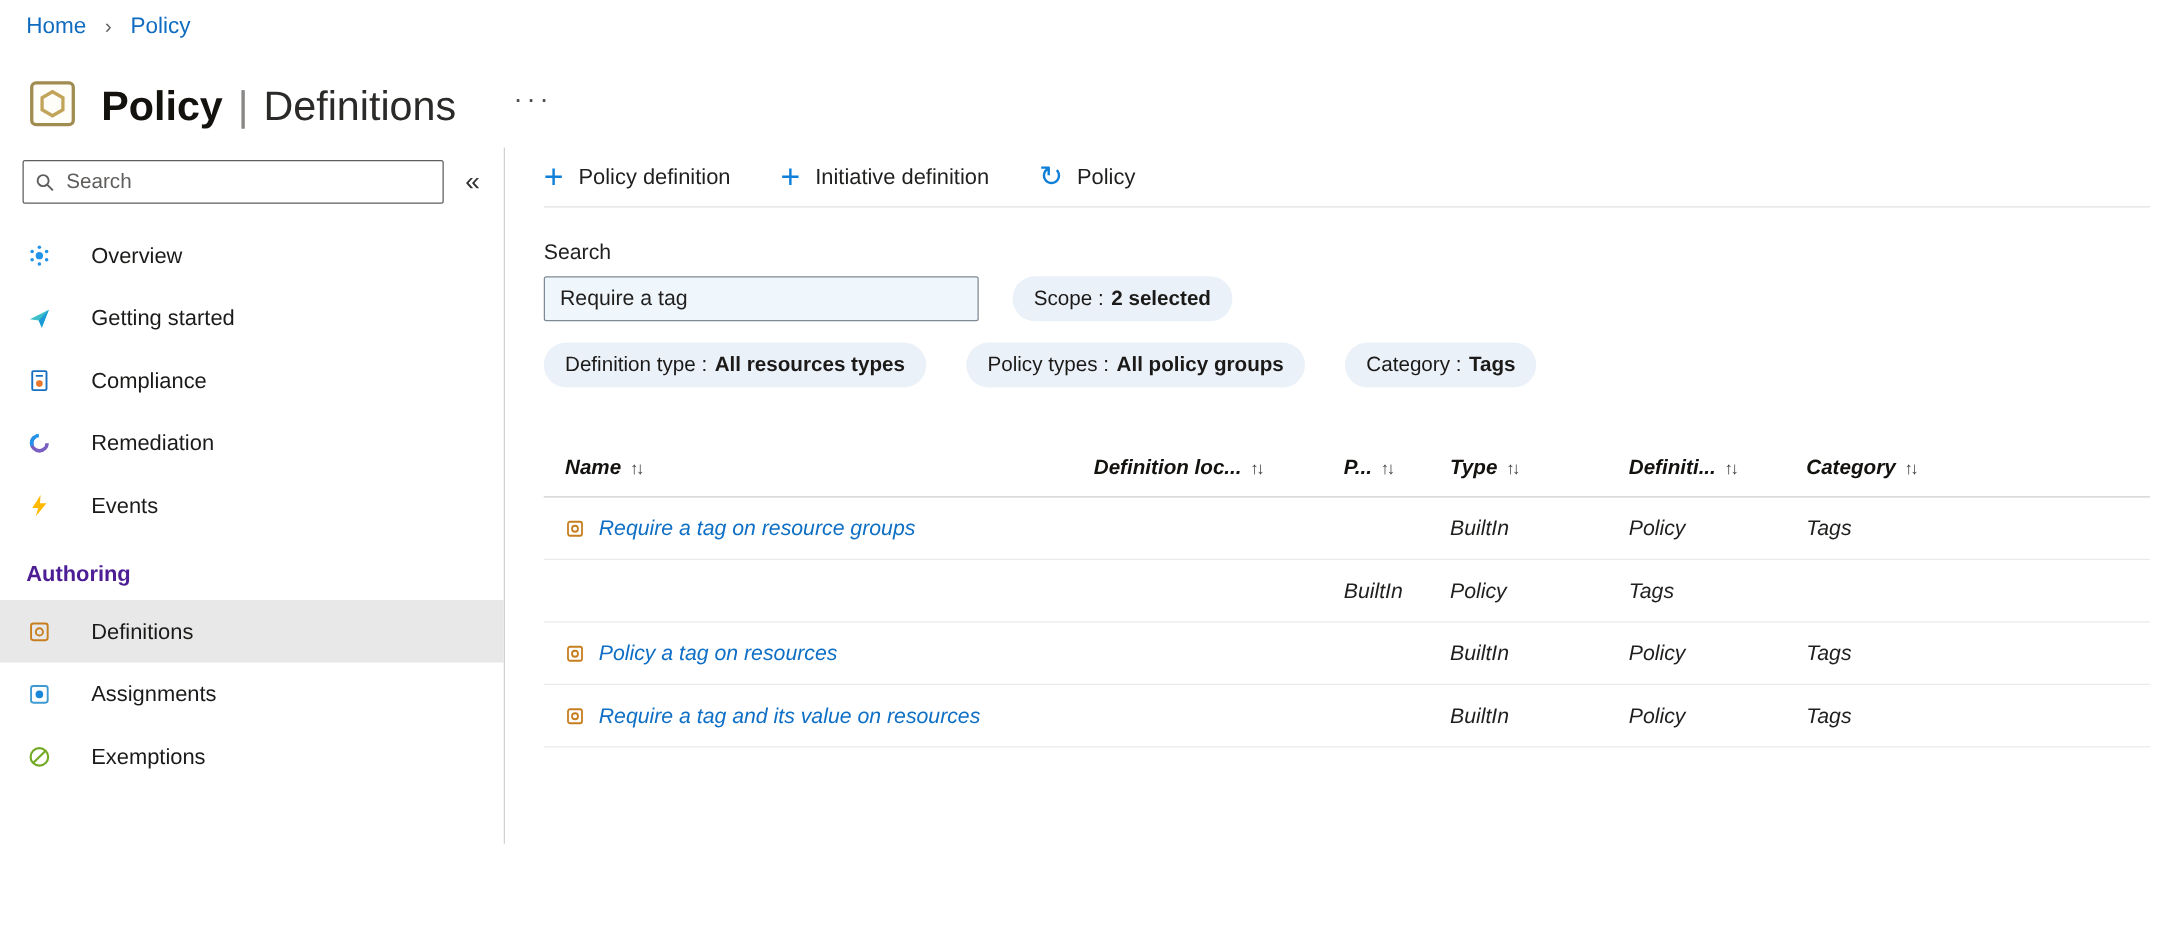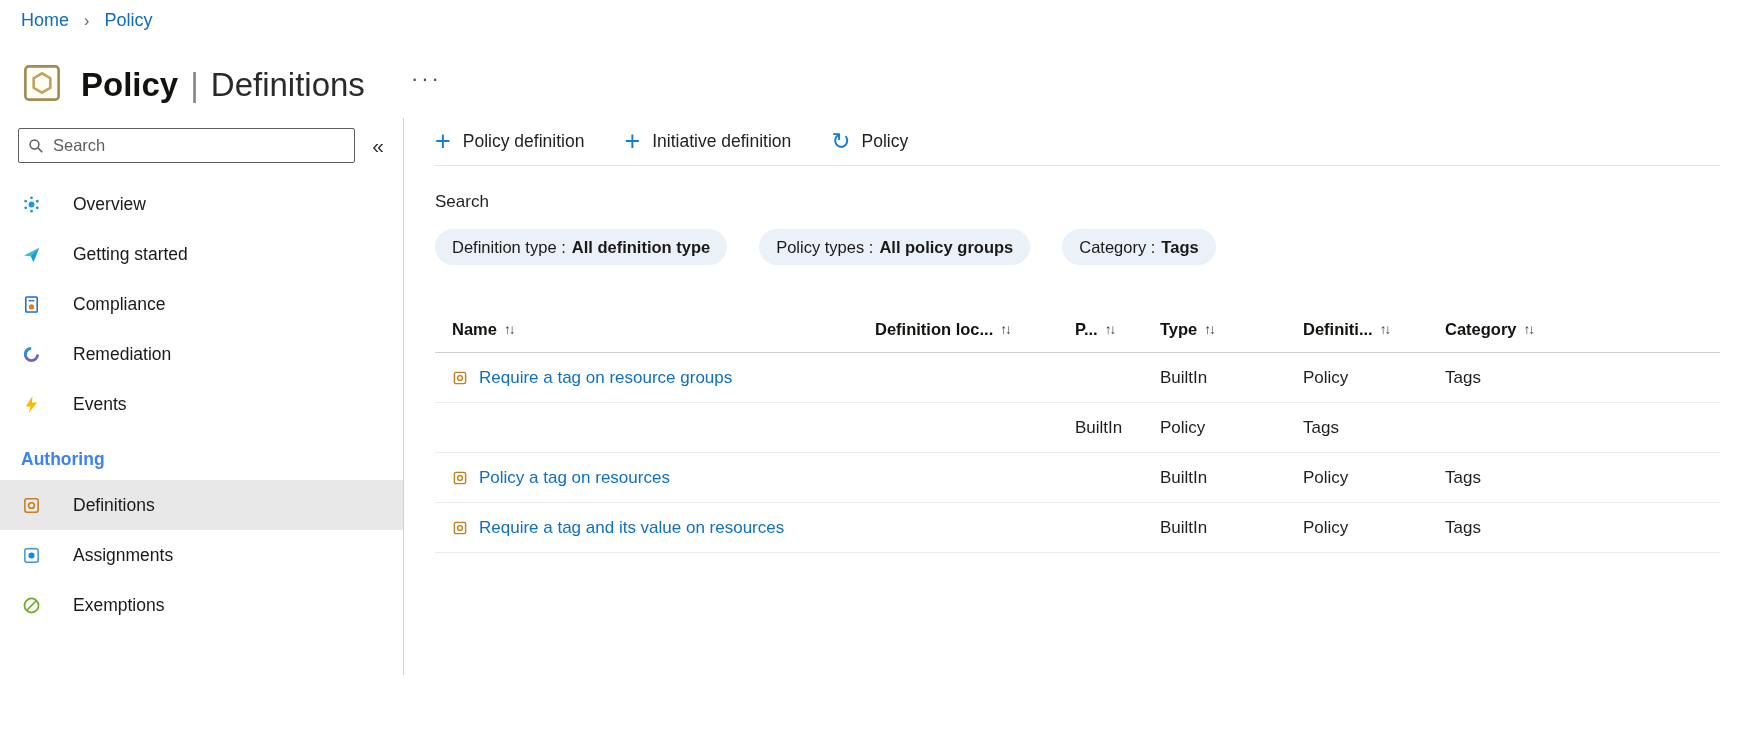--- a/index.html
+++ b/index.html
@@ -32,38 +32,38 @@
   .sidebar { width:404px; flex:0 0 404px; border-right:1px solid #d1d1d1; padding-top:10px; }
   .search-row { display:flex; align-items:center; padding:0 12px 0 18px; }
   .search-box { flex:1; display:flex; align-items:center; border:1px solid #605e5c; border-radius:2px; height:35px; padding:0 9px; background:#fff; }
   .search-box input { border:none; outline:none; flex:1; font-size:16.5px; padding-left:9px; color:#201f1e; font-family:inherit; background:transparent; }
   .search-box input::placeholder { color:#605e5c; }
   .collapse-btn { margin-left:10px; width:26px; text-align:center; color:#323130; font-size:21px; cursor:pointer; user-select:none; }
   .nav { margin-top:16px; }
   .nav-item { display:flex; align-items:center; height:50px; padding-left:21px; font-size:17.5px; color:#1b1a19; cursor:pointer;gap:17px; }
   .nav-item.selected { background:#e8e8e8; }
   .nav-item .icon { width:20px; height:20px; margin-right:15px; display:flex; align-items:center; justify-content:center; }
-  .section-title { font-weight:700; font-size:17.5px; color:#3b82f6; padding:20px 0 10px 21px; }
+  .section-title { font-weight:700; font-size:17.5px; color:#4c1d95; padding:20px 0 10px 21px; }
 
   
   .main { flex:1; min-width:0; padding:0 22px 0 31px; }
   .toolbar { display:flex; align-items:center; height:48px; border-bottom:1px solid #e3e1df; }
   .toolbar-btn { display:flex; align-items:center; margin-right:40px; font-size:17.5px; color:#201f1e; cursor:pointer; }
   .toolbar-btn .plus { color:#0f7fd8; font-size:27px; font-weight:300; margin-right:12px; line-height:0.9; }
   .toolbar-btn .refresh { color:#0f7fd8; font-size:23px; margin-right:11px; line-height:1; }
 
   .search-label { margin-top:26px; font-size:17px; color:#201f1e; }
   .filter-row1 { display:flex; align-items:center; margin-top:9px; gap:27px; }
   .main-search-input { width:348px; height:36px; background:#eff6fc; border:1px solid #7d8a96; border-radius:2px; font-size:17px; color:#201f1e; padding:0 12px; font-family:inherit; outline:none; }
   .pill { display:inline-flex; align-items:center; height:36px; padding:0 17px; background:#ebf1f8; border-radius:18px; font-size:16.5px; color:#1b1a19; cursor:pointer; white-space:nowrap; }
   .pill .pill-value { font-weight:700; margin-left:6px; }
   .filter-row2 { display:flex; align-items:center; margin-top:17px; gap:32px; }
 
   
-  .table { margin-top:42px; }
+  .table { margin-top:42px;font-style:italic; }
   .thead, .trow { display:grid; grid-template-columns:440px 200px 85px 143px 142px 1fr; align-items:center; }
   .thead { height:46px; border-bottom:1px solid #d2d0ce; }
   .th { display:flex; align-items:center; font-size:16.5px; font-weight:700; color:#14120f; cursor:pointer; white-space:nowrap; }
   .th.first, .td.name { padding-left:17px; }
   .sort { font-size:13.5px; font-weight:400; color:#3b3a39; margin-left:7px; letter-spacing:-2px; }
   .trow { height:50px; border-bottom:1px solid #edebe9; }
   .td { font-size:17px; color:#201f1e; white-space:nowrap; overflow:hidden; }
   .td.name { display:flex; align-items:center; }
   .row-icon { width:16px; height:16px; margin-right:11px; flex:0 0 auto; display:flex; }
   .row-link { color:#0f6fc5; text-decoration:none; cursor:pointer; overflow:hidden; text-overflow:clip; white-space:nowrap; }
@@ -204,25 +204,32 @@
           <span>Initiative definition</span>
         </div>
         <div class="toolbar-btn">
           <span class="refresh">↻</span>
           <span>Policy</span>
         </div>
       </div>
 
       <div class="search-label">Search</div>
 
+      <div class="filter-row1">
+        <input class="main-search-input" type="text" value="Require a tag" style="">
+        <div class="pill">
+          <span>Scope :</span>
+          <span class="pill-value">2 selected</span>
+        </div>
+      </div>
 
       <div class="filter-row2">
         <div class="pill">
           <span>Definition type :</span>
-          <span class="pill-value">All definition type</span>
+          <span class="pill-value">All resources types</span>
         </div>
         <div class="pill">
           <span>Policy types :</span>
           <span class="pill-value">All policy groups</span>
         </div>
         <div class="pill">
           <span>Category :</span>
           <span class="pill-value">Tags</span>
         </div>
       </div>

